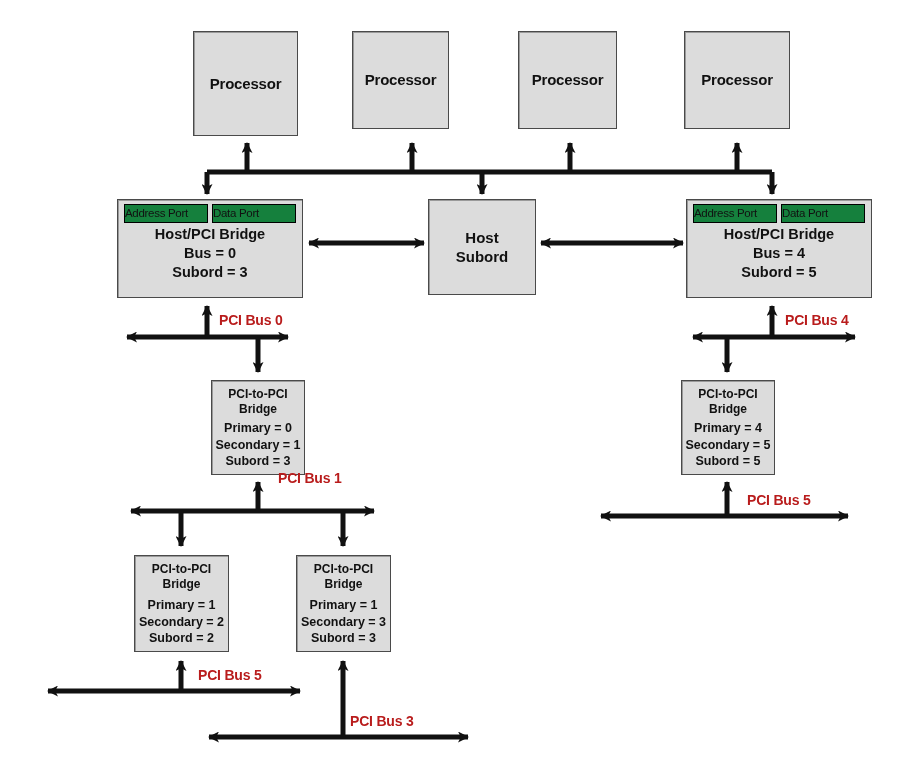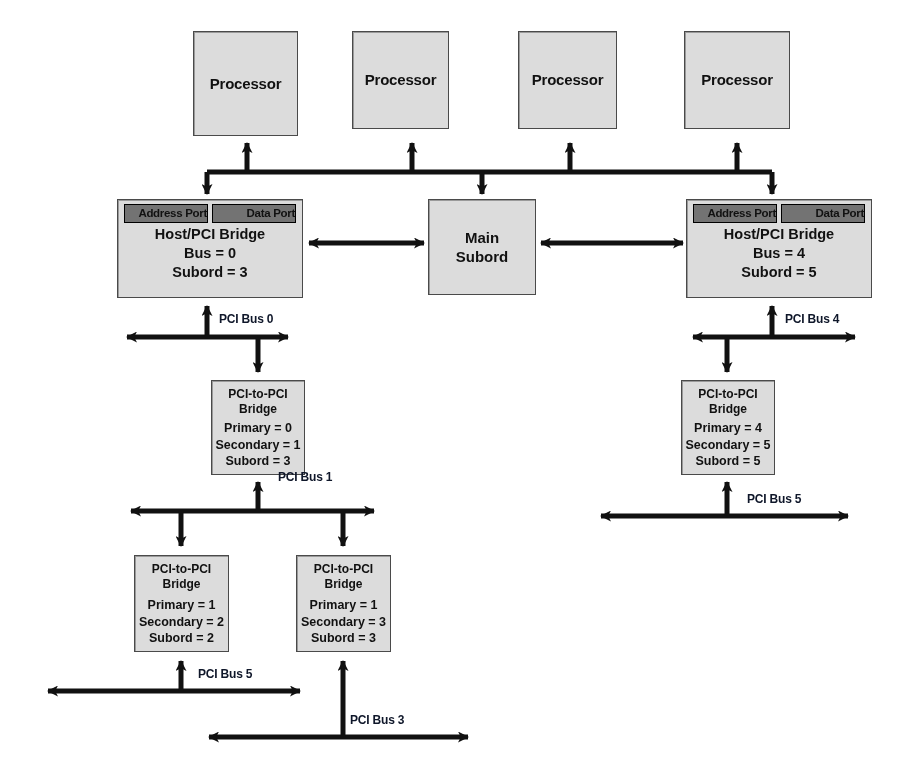--- a/index.html
+++ b/index.html
@@ -48,25 +48,25 @@
   .port-row {
     display: flex;
     width: 100%;
     box-sizing: border-box;
     padding: 0 6px;
     gap: 4px;
     margin-bottom: 2px;
   }
   .port {
     flex: 1;
-    background: #737373;
+    background: #15803d;
     border: 1.5px solid #000000;
     font-size: 11.5px;
-    font-weight: bold;
-    text-align: right;
+    font-weight: normal;
+    text-align: left;
     padding: 1px 0 1.5px 0;
     letter-spacing: -0.3px;
     color: #111;
     white-space: nowrap;
   }
   .host-body {
     flex: 1;
     display: flex;
     flex-direction: column;
     align-items: center;
@@ -93,23 +93,23 @@
   .svg-layer {
     position: absolute;
     left: 0;
     top: 0;
     width: 907px;
     height: 763px;
     pointer-events: none;
   }
   .bus-label {
     position: absolute;
-    font-size: 12px;
+    font-size: 14px;
     font-weight: bold;
-    color: #0f172a;
+    color: #b91c1c;
     white-space: nowrap;
     letter-spacing: -0.2px;
   }
 </style>
 </head>
 <body>
 
 <div id="canvas">
 
   <svg class="svg-layer" viewBox="0 0 907 763" xmlns="http://www.w3.org/2000/svg">
@@ -172,21 +172,21 @@
     <span>Processor</span>
   </div>
   <div class="box box-proc" style="left:518px; top:31px; width:99px; height:98px;">
     <span>Processor</span>
   </div>
   <div class="box box-proc" style="left:684px; top:31px; width:106px; height:98px;">
     <span>Processor</span>
   </div>
 
   <div class="box box-mem" style="left:428px; top:199px; width:108px; height:96px;">
-    <span>Main</span>
+    <span>Host</span>
     <span>Subord</span>
   </div>
 
   <div class="box host-bridge" style="left:117px; top:199px; width:186px; height:99px;">
     <div class="port-row">
       <div class="port">Address Port</div>
       <div class="port">Data Port</div>
     </div>
     <div class="host-body">
       <span>Host/PCI Bridge</span>

